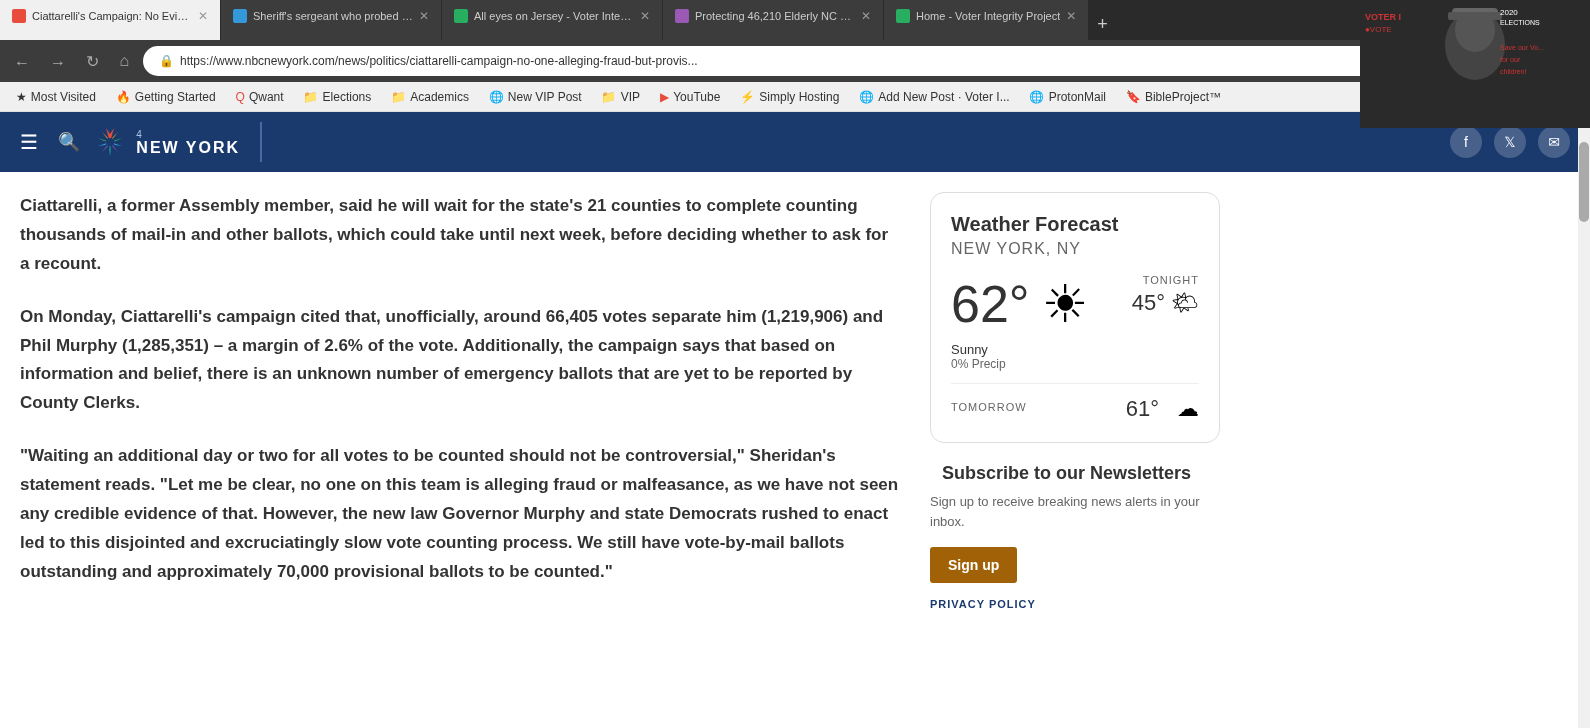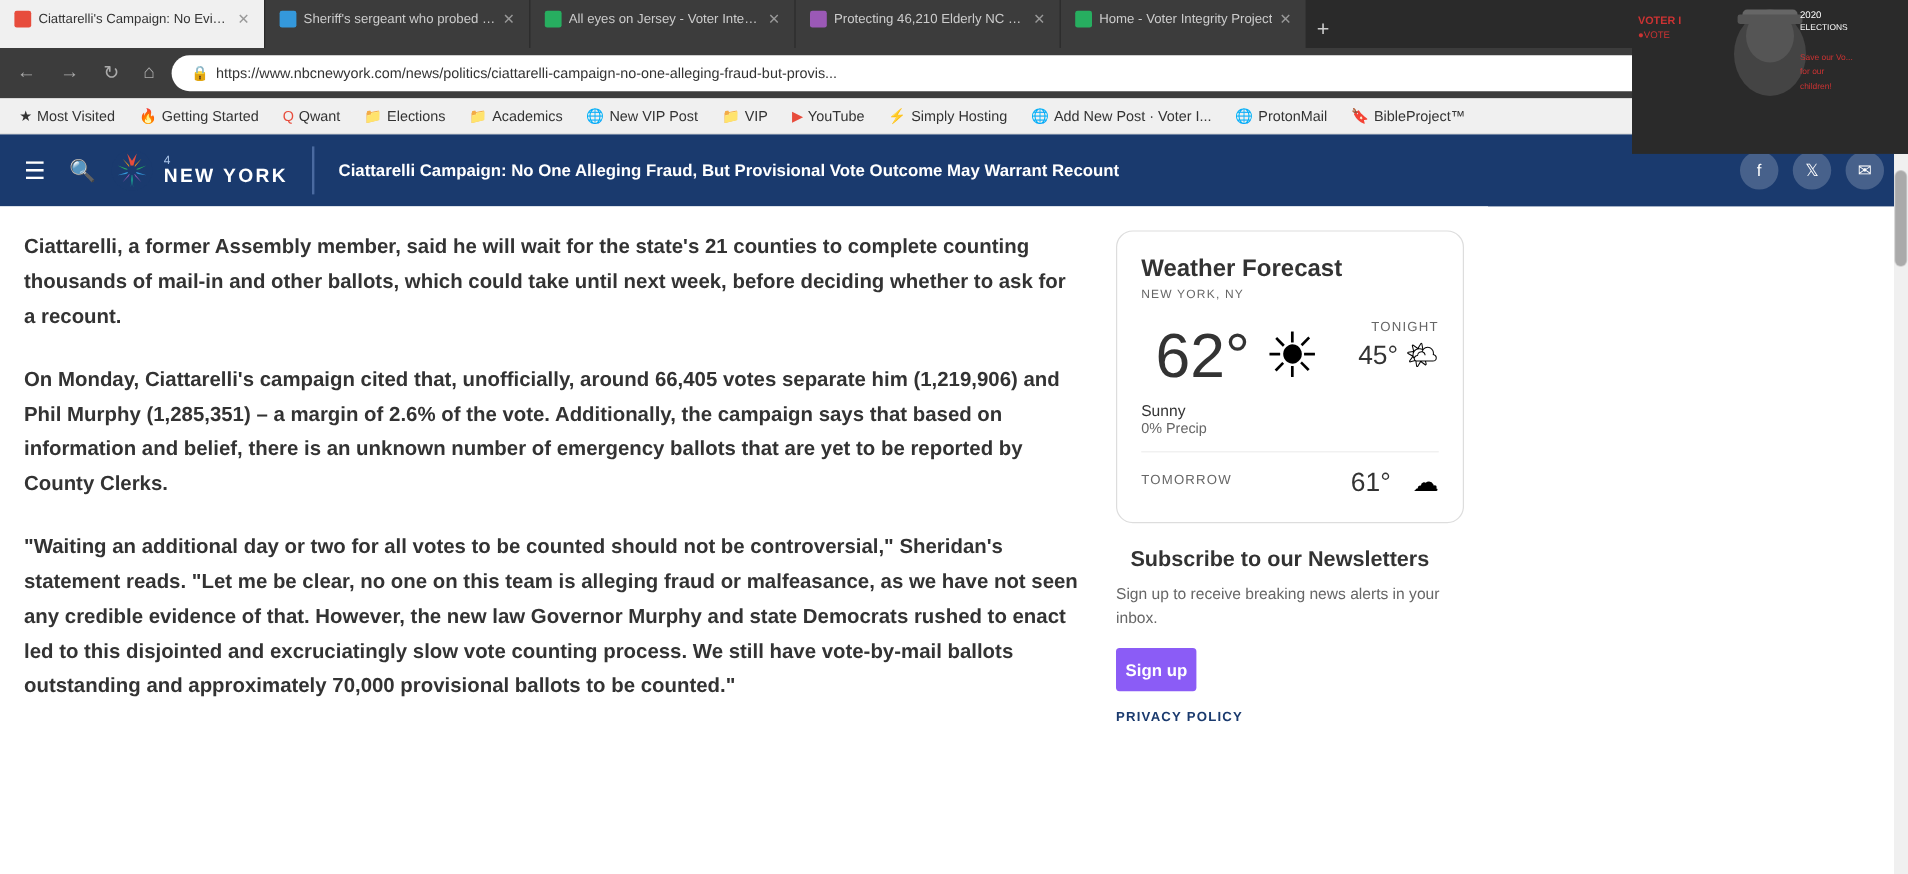--- a/index.html
+++ b/index.html
@@ -41,35 +41,35 @@
     .main-content { display: flex; padding: 20px; gap: 30px; background: #fff; max-width: 1340px; }
     .article-body { flex: 1; max-width: 880px; }
     .article-para { font-size: 17px; line-height: 1.7; color: #333; margin-bottom: 24px; font-weight: bold; }
 
     
     .sidebar { width: 290px; flex-shrink: 0; }
 
     
     .weather-widget { border: 1px solid #ddd; border-radius: 14px; padding: 20px; margin-bottom: 20px; }
     .weather-title { font-size: 20px; font-weight: bold; color: #333; margin-bottom: 4px; }
-    .weather-location { font-size: 10px; color: #666; text-transform: uppercase; letter-spacing: 1px; margin-bottom: 16px; }
-    .weather-temp-big { font-size: 52px; font-weight: 300; color: #333; margin-left: 12px; }
+    .weather-location { font-size: 16px; color: #666; text-transform: uppercase; letter-spacing: 1px; margin-bottom: 16px; }
+    .weather-temp-big { font-size: 52px; font-weight: 300; color: #333; }
     .weather-period { font-size: 11px; text-transform: uppercase; letter-spacing: 1px; color: #666; margin-bottom: 4px; }
     .weather-temp-small { font-size: 22px; color: #333; }
     .weather-desc { font-size: 13px; color: #333; }
     .weather-precip { font-size: 12px; color: #666; }
     .weather-divider { border: none; border-top: 1px solid #eee; margin: 12px 0; }
 
     
     .newsletter-section { padding: 0; }
     .newsletter-title { font-size: 18px; font-weight: bold; color: #333; margin-bottom: 8px; margin-left: 12px; }
     .newsletter-desc { font-size: 13px; color: #666; line-height: 1.5; margin-bottom: 16px; }
     .newsletter-form { display: flex; gap: 8px; margin-bottom: 12px; }
     .email-input { flex: 1; padding: 10px 14px; border: 1px solid #ccc; border-radius: 3px; font-size: 13px; color: #999; }
-    .signup-btn { background: #8b5cf6; color: #fff; border: none; padding: 10px 8px; border-radius: 3px; font-size: 14px; font-weight: 600; cursor: pointer; white-space: nowrap; }
+    .signup-btn { background: #a16207; color: #fff; border: none; padding: 10px 18px; border-radius: 3px; font-size: 14px; font-weight: 600; cursor: pointer; white-space: nowrap; }
     .privacy-link { font-size: 11px; color: #1a3a6e; text-transform: uppercase; letter-spacing: 1px; text-decoration: none; cursor: pointer; font-weight: bold; }
 
     
     .fav-red { background: #e74c3c; }
     .fav-blue { background: #3498db; }
     .fav-green { background: #27ae60; }
     .fav-purple { background: #9b59b6; }
 
     .scrollbar-track { position: fixed; right: 0; top: 112px; bottom: 0; width: 12px; background: #f0f0f0; }
     .scrollbar-thumb { position: absolute; top: 30px; left: 1px; width: 10px; height: 80px; background: #aaa; border-radius: 5px; }
@@ -215,21 +215,20 @@
         <polygon points="18,18 19,32 18,26" fill="#1abc9c"></polygon>
         <circle cx="18" cy="18" r="4" fill="#1a3a6e"></circle>
       </svg>
       <div>
         <div style="font-size:10px;color:#aac4e8;letter-spacing:2px;">4</div>
         <div style="font-size:16px;font-weight:900;letter-spacing:2px;color:#fff;line-height:1;">NEW YORK</div>
       </div>
     </div>
   </div>
   <div class="nbc-divider"></div>
-  <div class="headline-ticker">Ciattarelli Campaign: No One Alleging Fraud, But Provisional Vote Outcome May Warrant Recount</div>
   <div class="social-icons">
     <div class="social-icon">f</div>
     <div class="social-icon">𝕏</div>
     <div class="social-icon">✉</div>
   </div>
 </div>
 
 <div style="display:flex;position:relative;">
   <div class="main-content">
 

